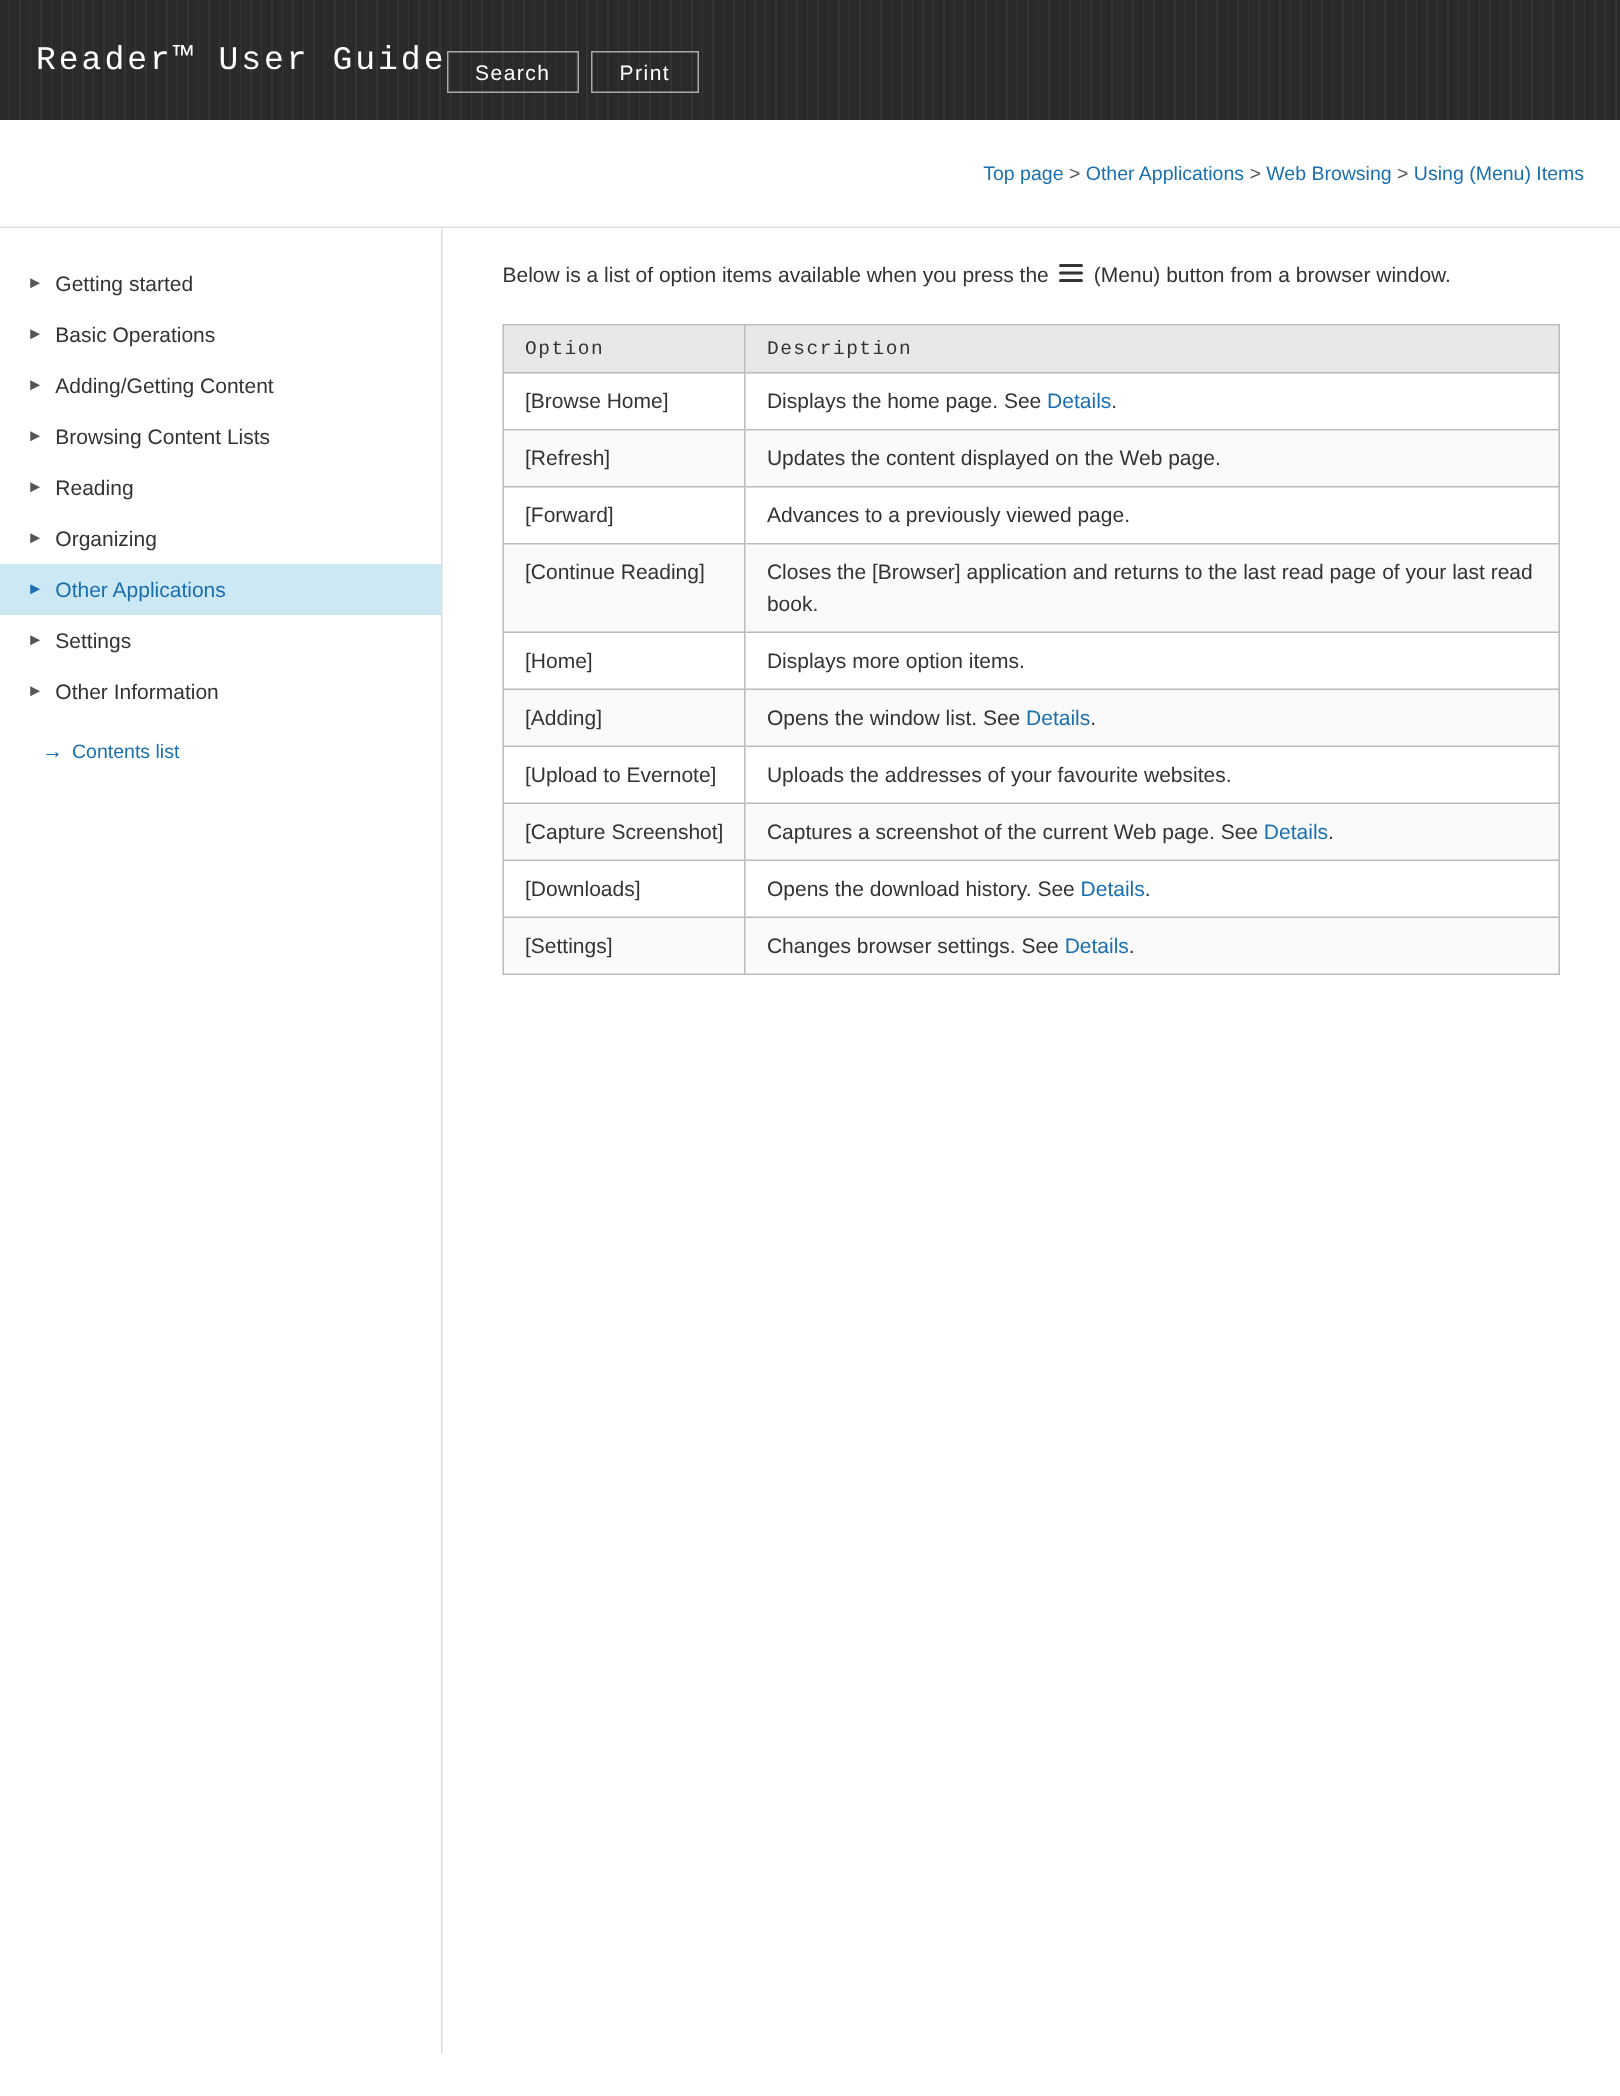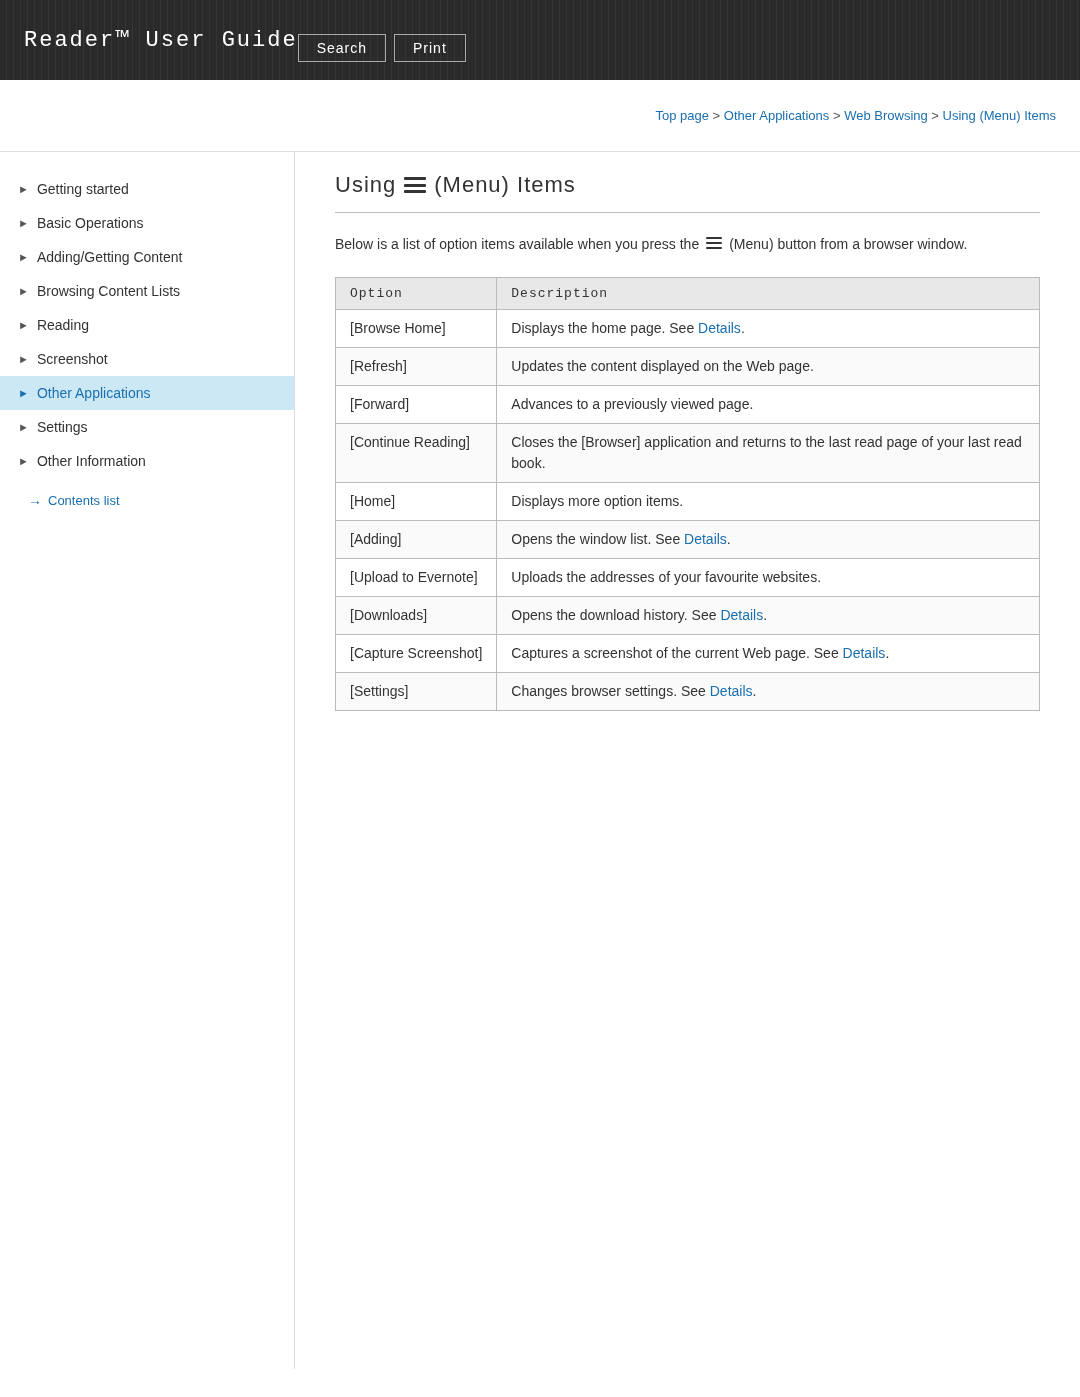--- a/index.html
+++ b/index.html
@@ -263,21 +263,21 @@
     <div class="sidebar-item">
       <span class="arrow">►</span>
       <span>Browsing Content Lists</span>
     </div>
     <div class="sidebar-item">
       <span class="arrow">►</span>
       <span>Reading</span>
     </div>
     <div class="sidebar-item">
       <span class="arrow">►</span>
-      <span>Screenshot</span>
+      <span>Organizing</span>
     </div>
     <div class="sidebar-item active">
       <span class="arrow">►</span>
       <span>Other Applications</span>
     </div>
     <div class="sidebar-item">
       <span class="arrow">►</span>
       <span>Settings</span>
     </div>
     <div class="sidebar-item">
@@ -285,29 +285,20 @@
       <span>Other Information</span>
     </div>
     <a class="contents-link" href="#">
       <span class="arrow-right">→</span>
       <span>Contents list</span>
     </a>
   </div>
 
   <div class="main-content">
 
-    <h1 class="page-heading">
-      <span>Using</span>
-      <span class="menu-icon-large">
-        <span></span>
-          <span></span>
-          <span></span>
-      </span>
-      <span>(Menu) Items</span>
-    </h1>
 
     <p class="description-para">
       <span>Below is a list of option items available when you press the</span>
       <span class="menu-icon-inline">
         <span></span>
           <span></span>
           <span></span>
       </span>
       <span>(Menu) button from a browser window.</span>
     </p>
@@ -342,26 +333,26 @@
           </tr>
           <tr>
             <td>[Adding]</td>
             <td>Opens the window list. See <a href="#">Details</a>.</td>
           </tr>
           <tr>
             <td>[Upload to Evernote]</td>
             <td>Uploads the addresses of your favourite websites.</td>
           </tr>
           <tr>
+            <td>[Capture Screenshot]</td>
+            <td>Captures a screenshot of the current Web page. See <a href="#">Details</a>.</td>
+          </tr>
+          <tr>
             <td>[Downloads]</td>
             <td>Opens the download history. See <a href="#">Details</a>.</td>
-          </tr>
-          <tr>
-            <td>[Capture Screenshot]</td>
-            <td>Captures a screenshot of the current Web page. See <a href="#">Details</a>.</td>
           </tr>
           <tr>
             <td>[Settings]</td>
             <td>Changes browser settings. See <a href="#">Details</a>.</td>
           </tr>
         </tbody>
     </table>
 
   </div>
 </div>

